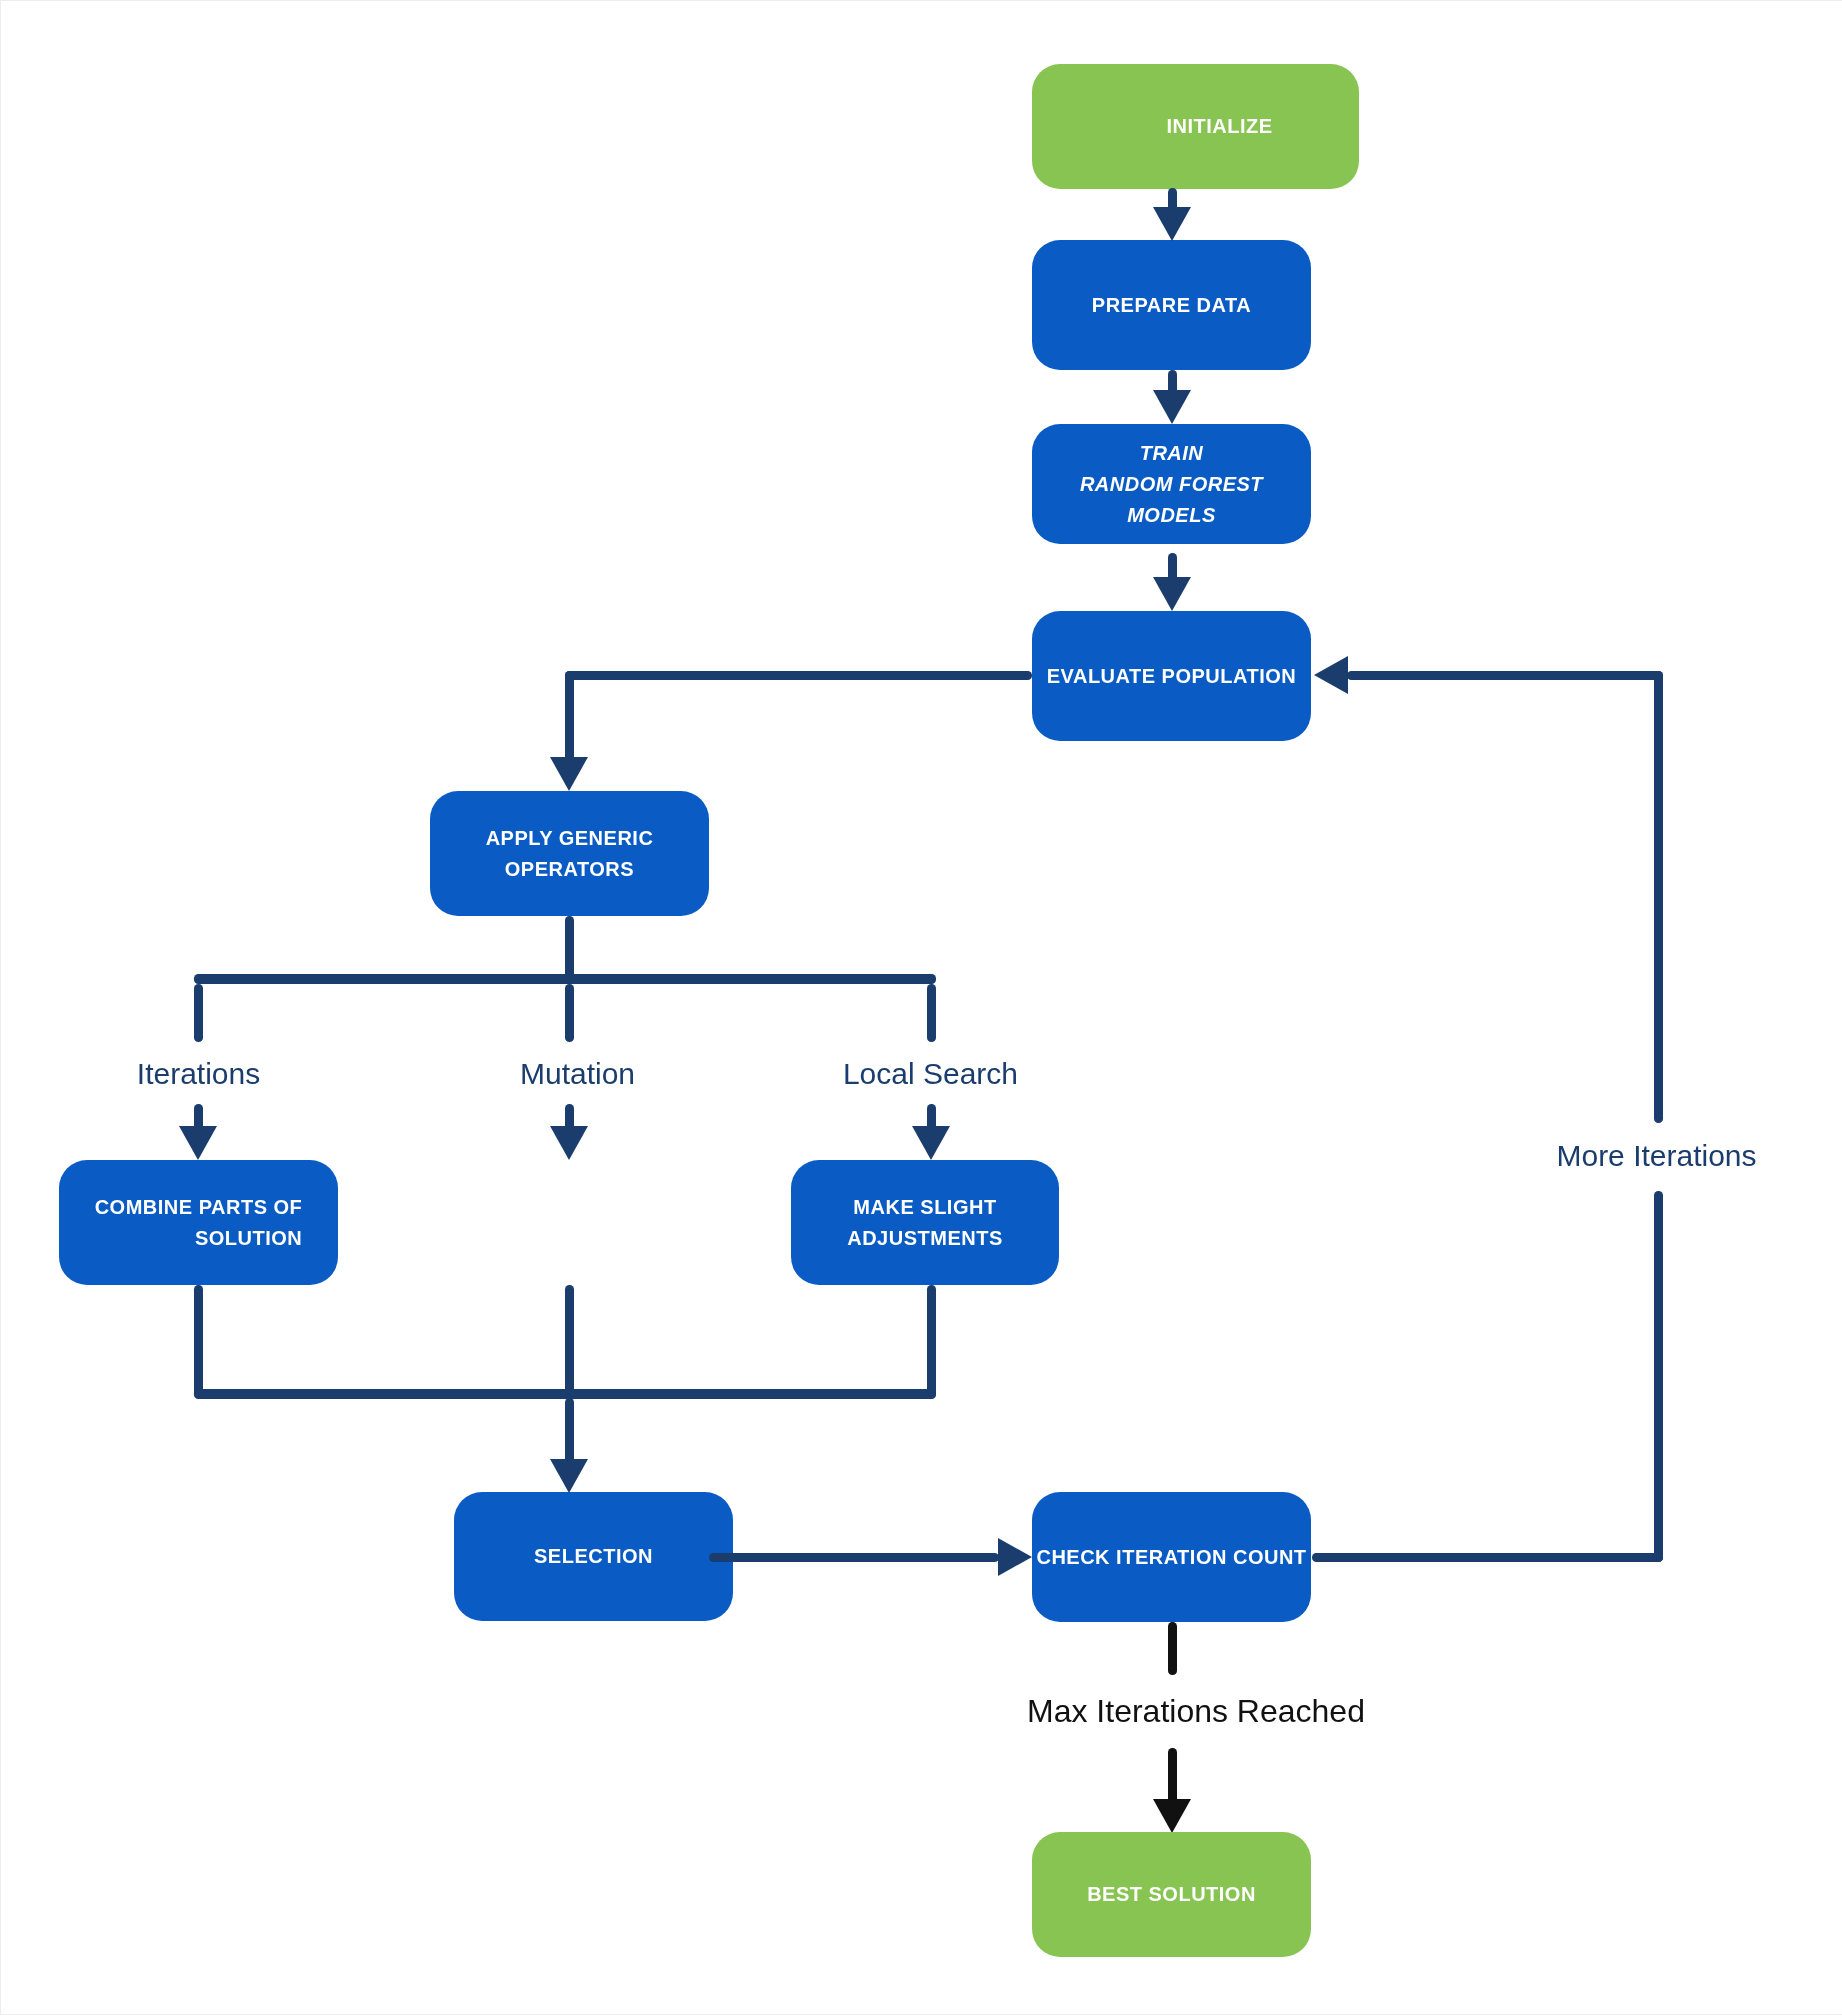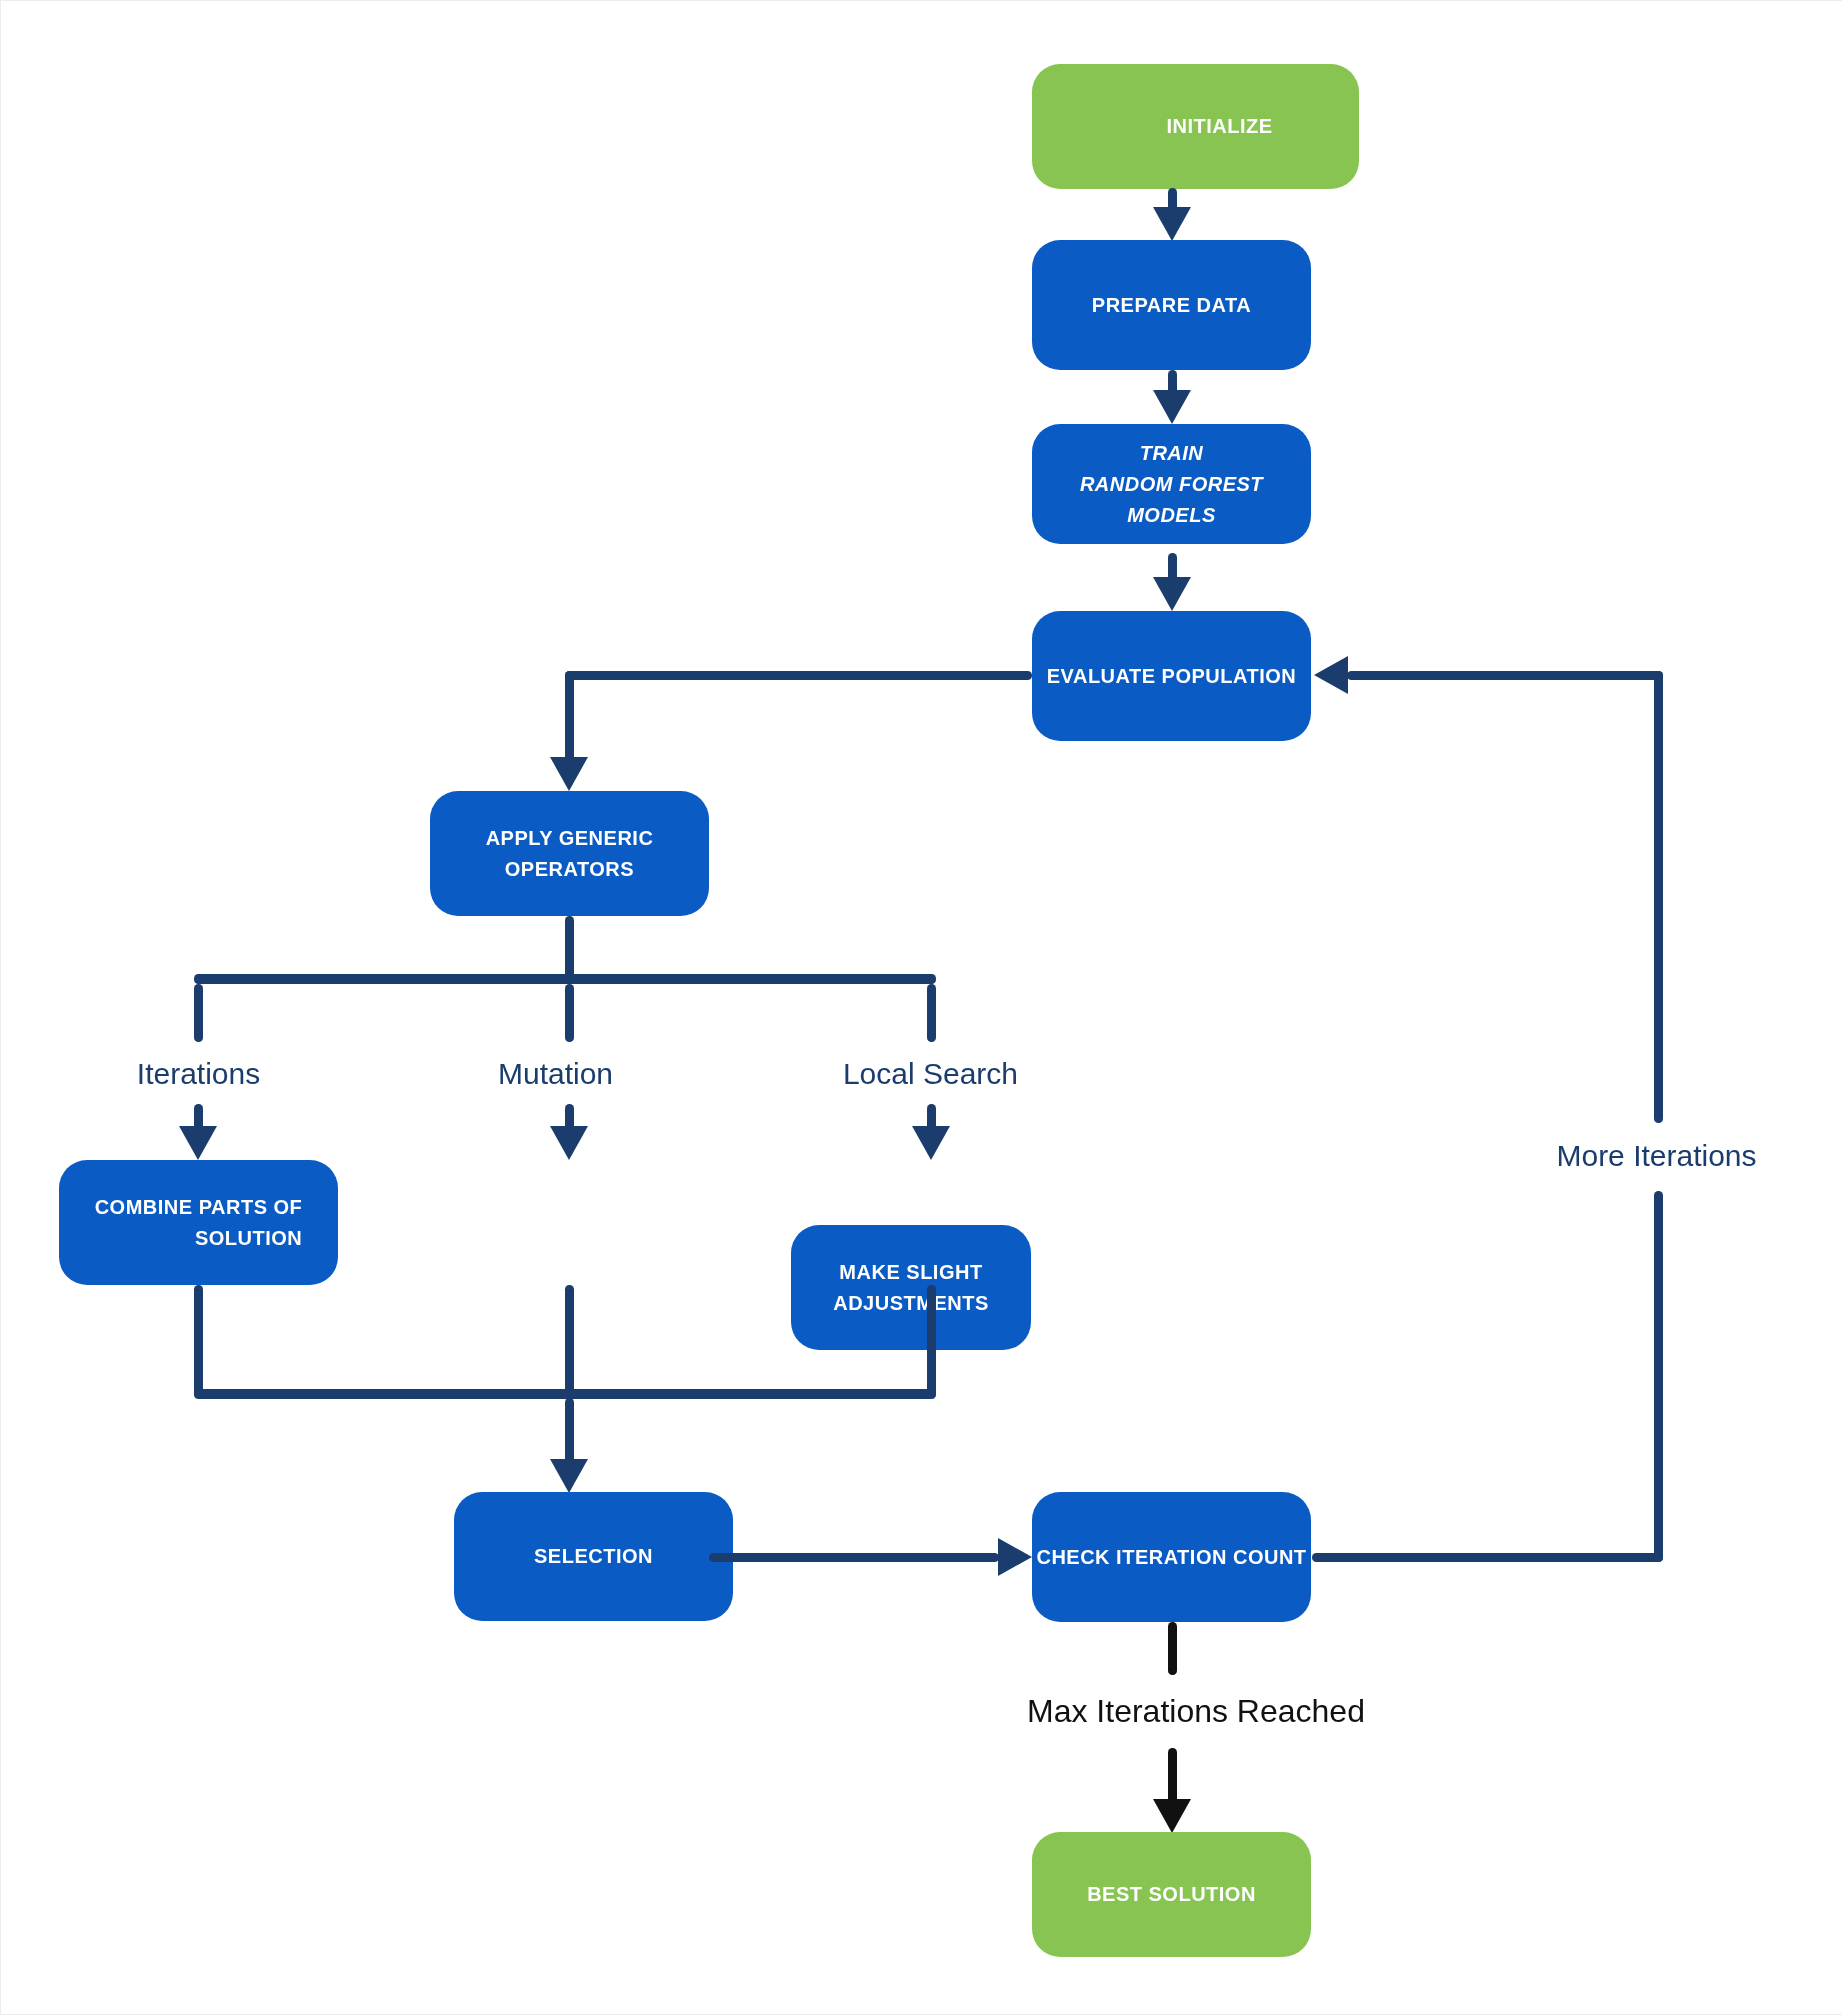--- a/index.html
+++ b/index.html
@@ -113,36 +113,36 @@
 
   <div class="v-line" style="left:564px; top:915px; width:8.7px; height:67px;"></div>
   <div class="h-line" style="left:193px; top:973px; width:742px; height:9.6px;"></div>
 
   <div class="v-line" style="left:193px; top:983px; width:8.7px; height:58px;"></div>
   <div class="edge-label" style="left:53px; top:1055px; width:289px;">Iterations</div>
   <div class="v-line" style="left:193px; top:1103px; width:8.7px; height:29px;"></div>
   <div class="arrow-down" style="left:178px; top:1125px;"></div>
 
   <div class="v-line" style="left:564px; top:983px; width:8.7px; height:58px;"></div>
-  <div class="edge-label" style="left:410px; top:1055px; width:289px;">Mutation</div>
+  <div class="edge-label" style="left:432px; top:1055px; width:289px;">Mutation</div>
   <div class="v-line" style="left:564px; top:1103px; width:8.7px; height:29px;"></div>
   <div class="arrow-down" style="left:549px; top:1125px;"></div>
 
   <div class="v-line" style="left:926px; top:983px; width:8.7px; height:58px;"></div>
   <div class="edge-label" style="left:785px; top:1055px; width:289px;">Local Search</div>
   <div class="v-line" style="left:926px; top:1103px; width:8.7px; height:29px;"></div>
   <div class="arrow-down" style="left:911px; top:1125px;"></div>
 
   <div class="node" style="left:58px; top:1159px; width:279px; height:125px;text-align:right;">
     <span class="label">COMBINE PARTS OF
 SOLUTION</span>
   </div>
 
 
-  <div class="node" style="left:790px; top:1224px; width:240px; height:125px;">
+  <div class="node" style="left:790px; top:1159px; width:268px; height:125px;">
     <span class="label">MAKE SLIGHT
 ADJUSTMENTS</span>
   </div>
 
   <div class="v-line" style="left:193px; top:1284px; width:8.7px; height:113px;"></div>
   <div class="v-line" style="left:564px; top:1284px; width:8.7px; height:113px;"></div>
   <div class="v-line" style="left:926px; top:1284px; width:8.7px; height:113px;"></div>
   <div class="h-line" style="left:193px; top:1388px; width:742px; height:9.6px;"></div>
   <div class="v-line" style="left:564px; top:1397px; width:8.7px; height:65px;"></div>
   <div class="arrow-down" style="left:549px; top:1458px;"></div>

